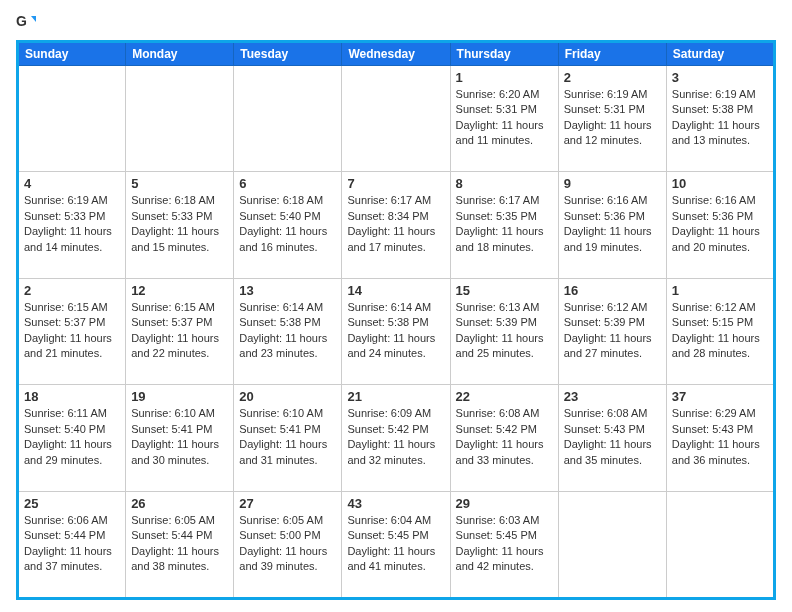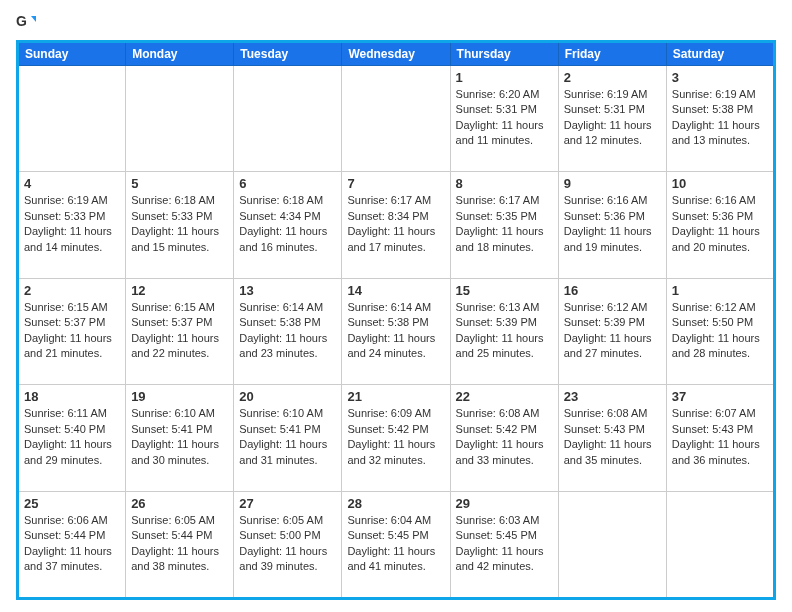--- a/index.html
+++ b/index.html
@@ -160,21 +160,21 @@
           </td>
           <td>
             <span class="day-number">5</span>
             <div class="day-info">Sunrise: 6:18 AM
 Sunset: 5:33 PM
 Daylight: 11 hours and 15 minutes.</div>
           </td>
           <td>
             <span class="day-number">6</span>
             <div class="day-info">Sunrise: 6:18 AM
-Sunset: 4:34 PM
+Sunset: 5:40 PM
 Daylight: 11 hours and 16 minutes.</div>
           </td>
           <td>
             <span class="day-number">7</span>
             <div class="day-info">Sunrise: 6:17 AM
 Sunset: 8:34 PM
 Daylight: 11 hours and 17 minutes.</div>
           </td>
           <td>
             <span class="day-number">8</span>
@@ -228,21 +228,21 @@
           </td>
           <td>
             <span class="day-number">16</span>
             <div class="day-info">Sunrise: 6:12 AM
 Sunset: 5:39 PM
 Daylight: 11 hours and 27 minutes.</div>
           </td>
           <td>
             <span class="day-number">1</span>
             <div class="day-info">Sunrise: 6:12 AM
-Sunset: 5:50 PM
+Sunset: 5:15 PM
 Daylight: 11 hours and 28 minutes.</div>
           </td>
         </tr>
         <tr>
           <td>
             <span class="day-number">18</span>
             <div class="day-info">Sunrise: 6:11 AM
 Sunset: 5:40 PM
 Daylight: 11 hours and 29 minutes.</div>
           </td>
@@ -271,21 +271,21 @@
 Daylight: 11 hours and 33 minutes.</div>
           </td>
           <td>
             <span class="day-number">23</span>
             <div class="day-info">Sunrise: 6:08 AM
 Sunset: 5:43 PM
 Daylight: 11 hours and 35 minutes.</div>
           </td>
           <td>
             <span class="day-number">37</span>
-            <div class="day-info">Sunrise: 6:07 AM
+            <div class="day-info">Sunrise: 6:29 AM
 Sunset: 5:43 PM
 Daylight: 11 hours and 36 minutes.</div>
           </td>
         </tr>
         <tr>
           <td>
             <span class="day-number">25</span>
             <div class="day-info">Sunrise: 6:06 AM
 Sunset: 5:44 PM
 Daylight: 11 hours and 37 minutes.</div>
@@ -296,21 +296,21 @@
 Sunset: 5:44 PM
 Daylight: 11 hours and 38 minutes.</div>
           </td>
           <td>
             <span class="day-number">27</span>
             <div class="day-info">Sunrise: 6:05 AM
 Sunset: 5:00 PM
 Daylight: 11 hours and 39 minutes.</div>
           </td>
           <td>
-            <span class="day-number">28</span>
+            <span class="day-number">43</span>
             <div class="day-info">Sunrise: 6:04 AM
 Sunset: 5:45 PM
 Daylight: 11 hours and 41 minutes.</div>
           </td>
           <td>
             <span class="day-number">29</span>
             <div class="day-info">Sunrise: 6:03 AM
 Sunset: 5:45 PM
 Daylight: 11 hours and 42 minutes.</div>
           </td>

